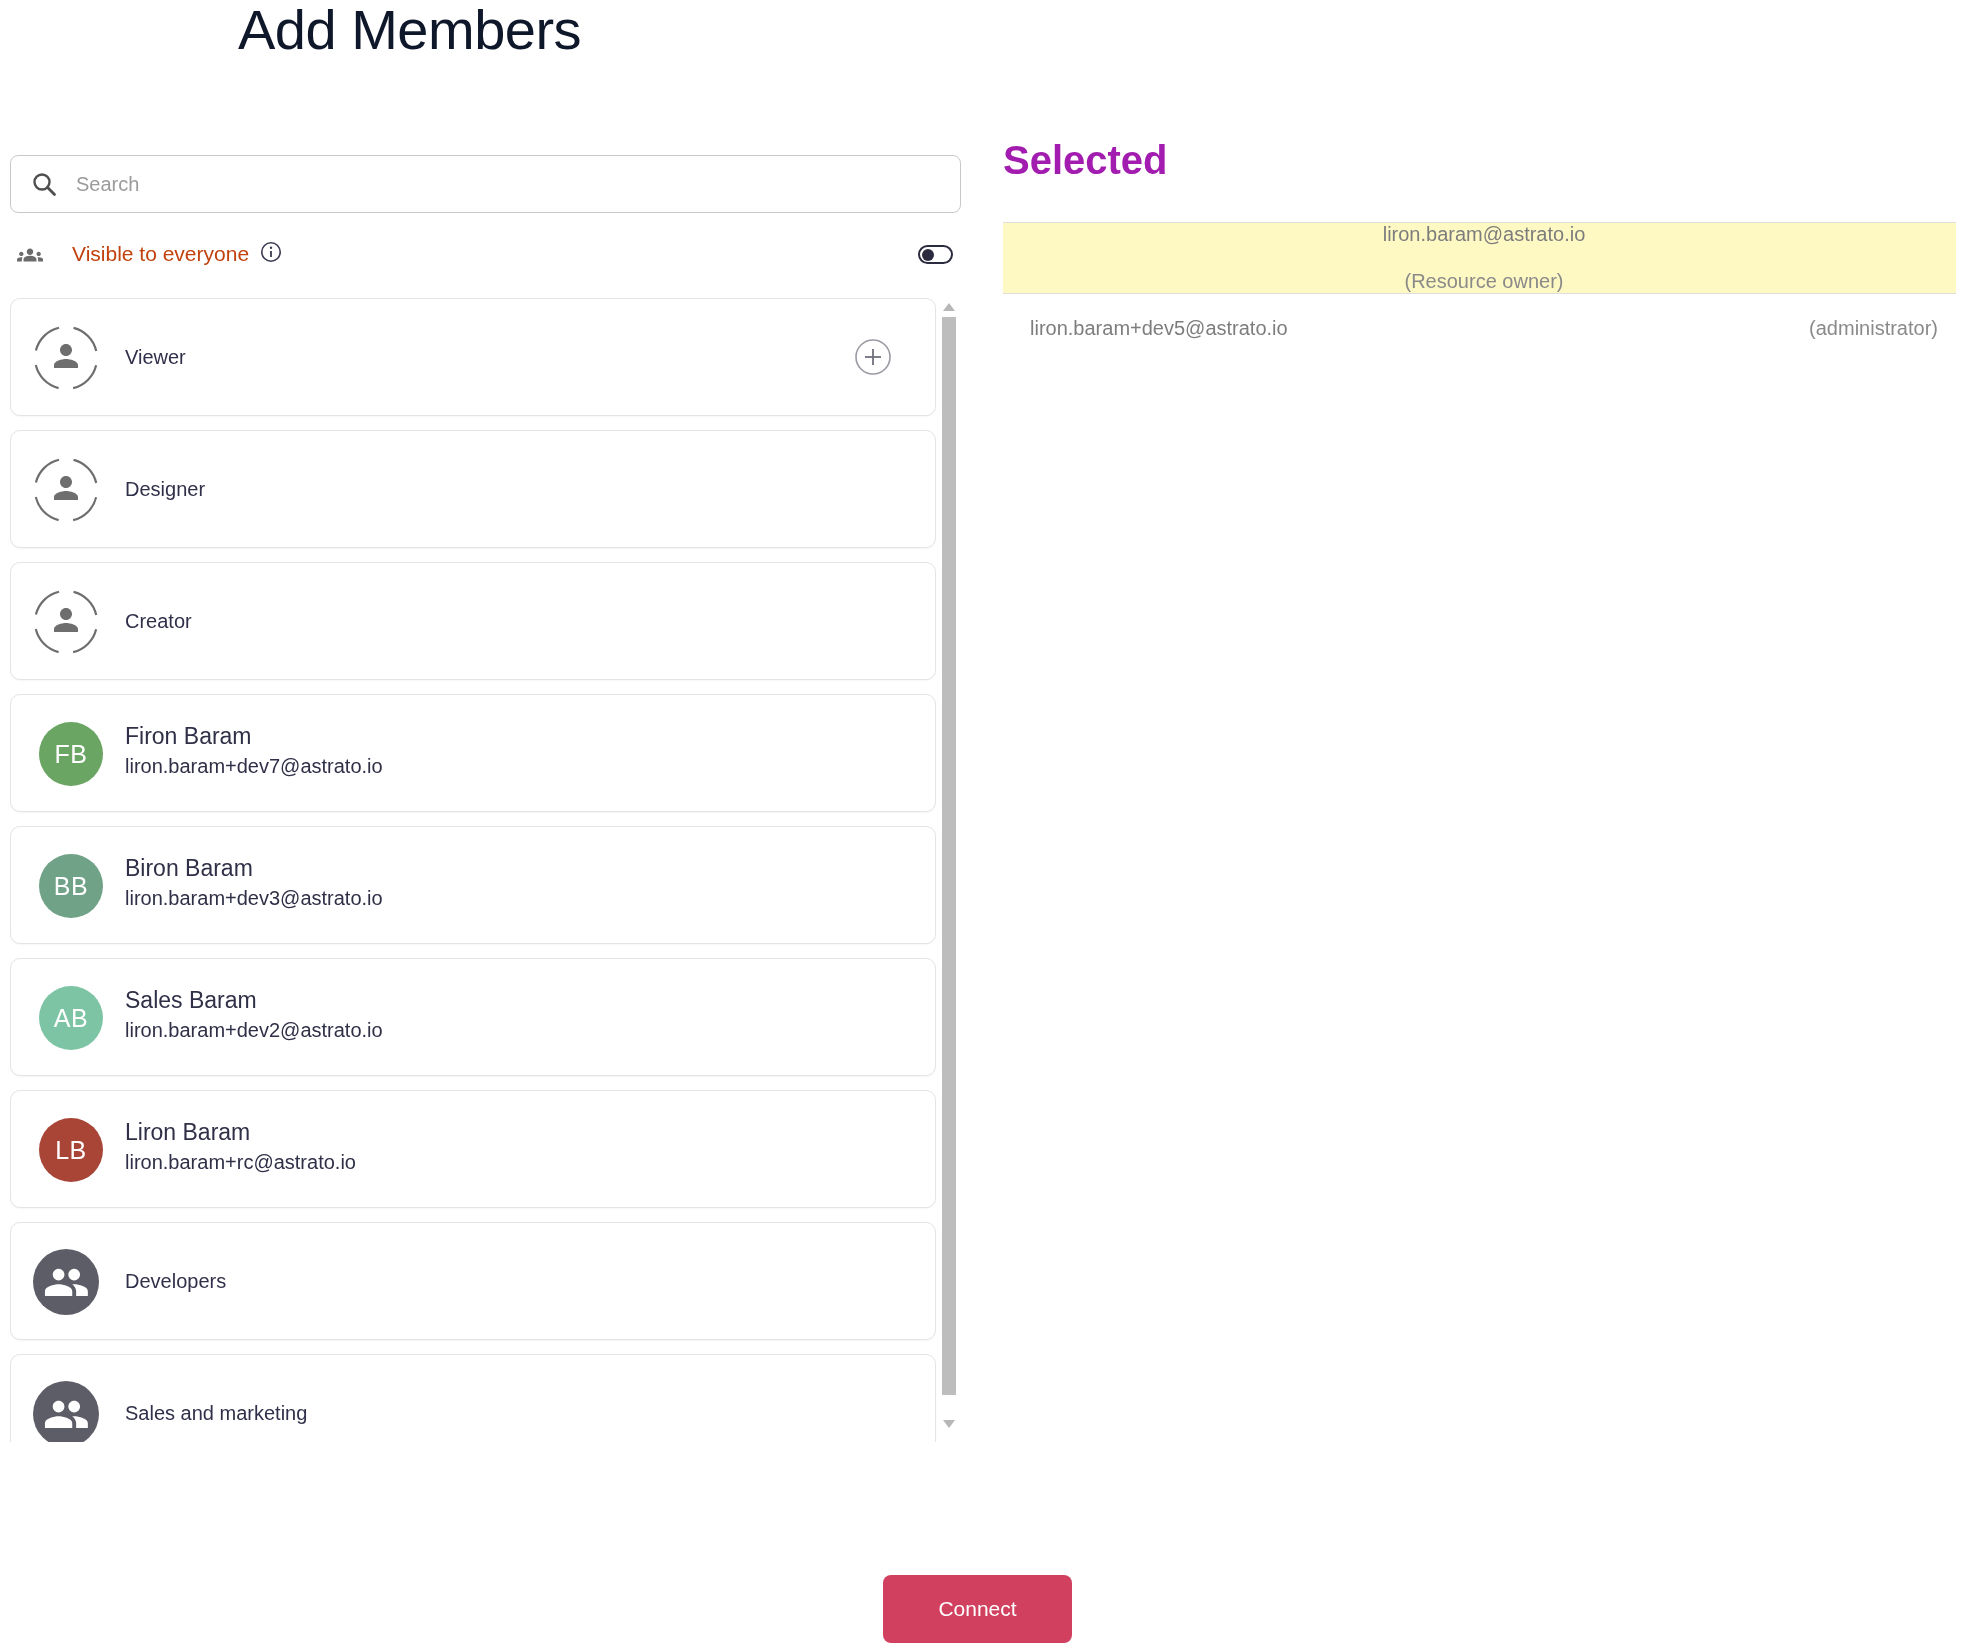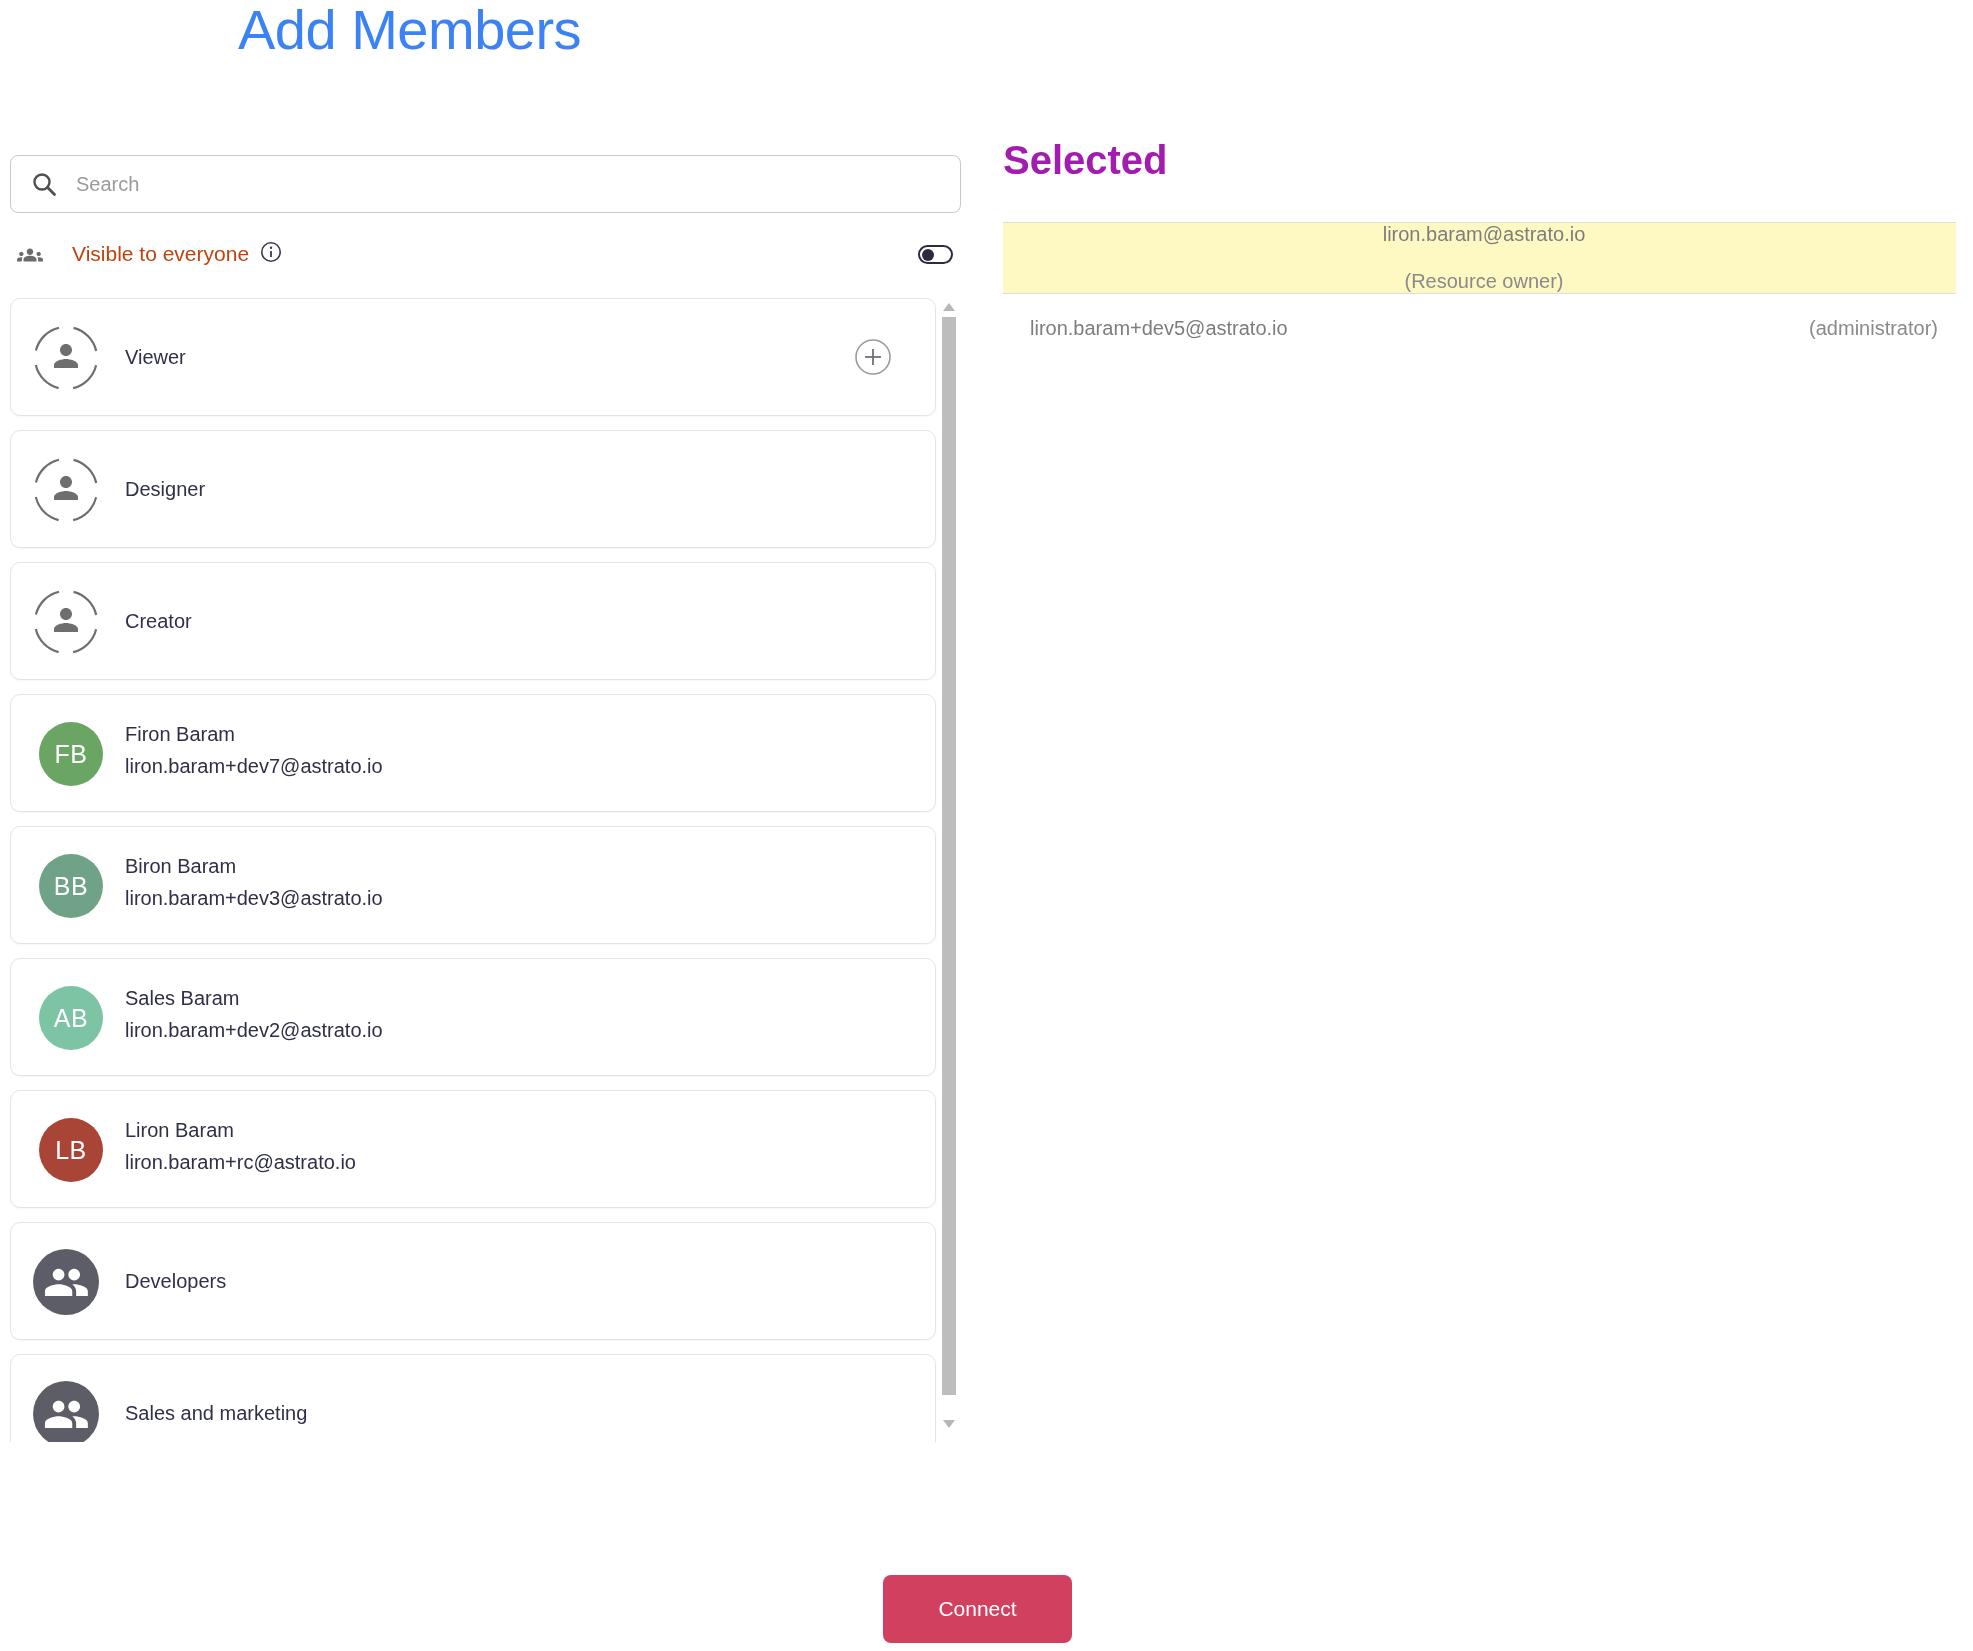--- a/index.html
+++ b/index.html
@@ -2,21 +2,21 @@
 <html><head>
 <meta charset="utf-8">
 <style>
   * { margin:0; padding:0; box-sizing:border-box; }
   html,body { background:#fff; }
   body { font-family:"Liberation Sans", sans-serif; }
   .page { position:relative; width:1973px; height:1651px; background:#fff; overflow:hidden; }
 
   
   .dialog-title { position:absolute; left:238px; top:2px; font-size:56px; font-weight:400;
-    color:#3b82f6; letter-spacing:-0.5px; line-height:1; }
+    color:#0f172a; letter-spacing:-0.5px; line-height:1; }
 
   
   .search-box { position:absolute; left:10px; top:155px; width:951px; height:58px;
     border:1px solid #c9c9c9; border-radius:8px; background:#fff; display:flex; align-items:center; }
   .search-box svg { margin-left:20px; flex:none; }
   .search-box input { border:none; outline:none; margin-left:18px; width:840px; font-size:20px;
     color:#333; font-family:"Liberation Sans", sans-serif; background:transparent; }
   .search-box input::placeholder { color:#9b9b9b; }
 
   
@@ -29,21 +29,21 @@
   .toggle .knob { position:absolute; left:2px; top:1.5px; width:12px; height:12px;
     border-radius:50%; background:#2b2b40; }
 
   
   .member-viewport { position:absolute; left:10px; top:298px; width:948px; height:1144px; overflow:hidden; }
   .member-list { position:absolute; left:0; top:0; width:926px; display:flex; flex-direction:column; gap:14px; }
   .member-card { position:relative; height:118px; flex:none; background:#fff;
     border:1px solid #e4e4e4; border-radius:10px; box-shadow:0 1px 2px rgba(0,0,0,0.04); cursor:pointer; }
   .card-label { position:absolute; left:114px; top:50%; transform:translateY(-50%);
     font-size:20px; color:#30304a; }
-  .card-name { position:absolute; left:114px; top:28px; font-size:20px; color:#2f2f47; }
+  .card-name { position:absolute; left:114px; top:28px; font-size:23px; color:#2f2f47; }
   .card-email { position:absolute; left:114px; top:60px; font-size:20px; color:#2f2f47; }
   .dashed-avatar { position:absolute; left:21px; top:25px; width:68px; height:68px; }
   .group-avatar { position:absolute; left:22px; top:26px; width:66px; height:66px; }
   .avatar-initials { position:absolute; left:28px; top:27px; width:64px; height:64px; border-radius:50%;
     display:flex; align-items:center; justify-content:center; color:#fff; font-size:25px; letter-spacing:0.5px; }
   .add-btn { position:absolute; right:43px; top:50%; transform:translateY(-50%);
     width:38px; height:38px; cursor:pointer; }
 
   
   .scrollbar { position:absolute; left:932px; top:0; width:14px; height:1144px; }

